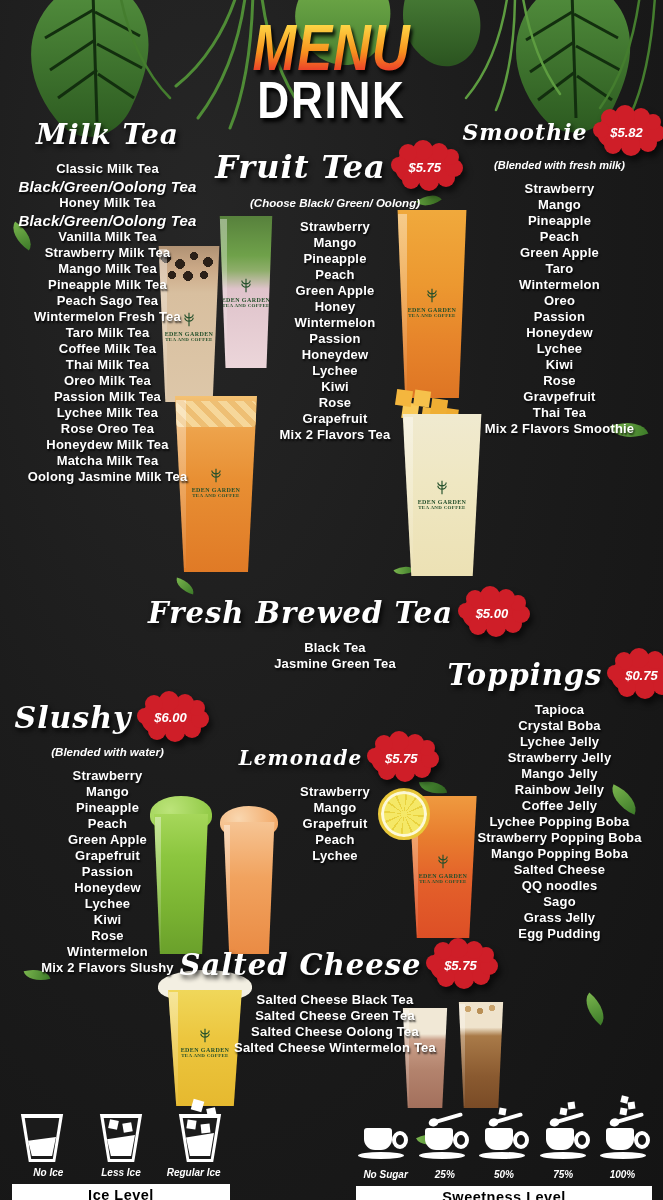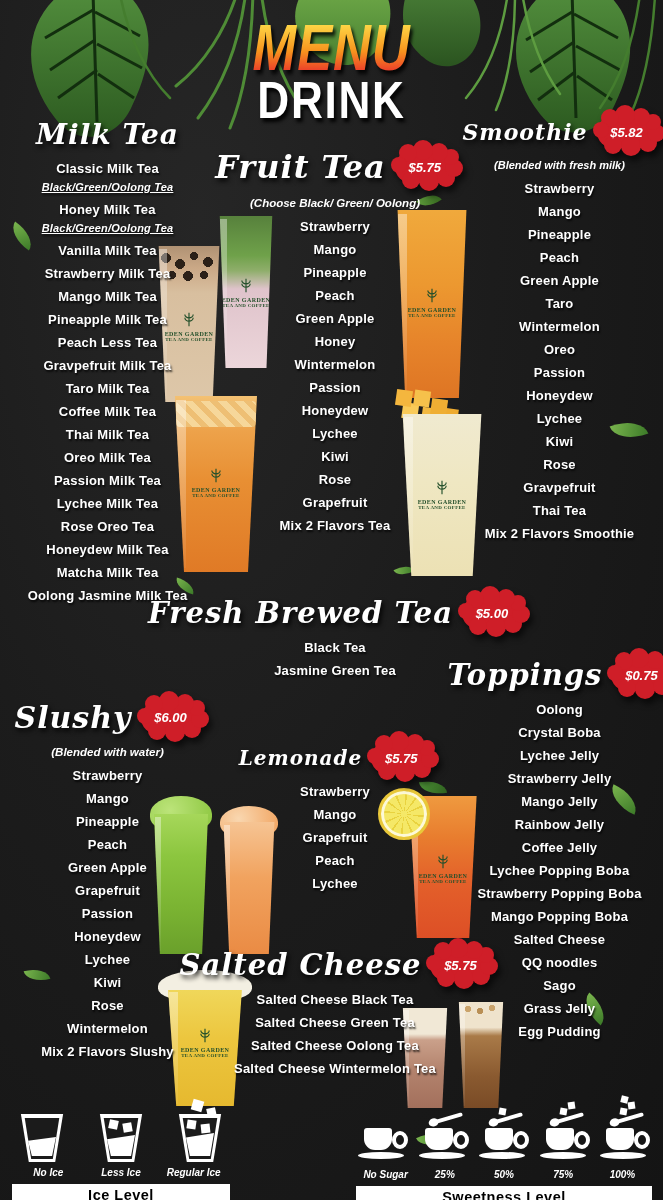--- a/index.html
+++ b/index.html
@@ -15,24 +15,24 @@
       transform:scaleX(.82);filter:drop-shadow(3px 4px 2px rgba(0,0,0,.85));}
   .title-drink{position:absolute;top:74px;left:0;width:100%;text-align:center;z-index:2;
       font-size:52px;font-weight:bold;color:#fff;line-height:1;letter-spacing:2px;
       transform:scaleX(.85);text-shadow:3px 4px 4px rgba(0,0,0,.9);}
   
   .sec{position:absolute;text-align:center;z-index:3;}
   .sec-head{display:flex;align-items:center;justify-content:center;gap:9px;}
   .script{font-family:"DejaVu Serif",serif;font-style:italic;font-weight:bold;color:#fff;margin:0;
       letter-spacing:1px;text-shadow:2px 3px 5px rgba(0,0,0,.9);white-space:nowrap;}
   .sub{font-style:italic;font-weight:bold;font-size:11.5px;color:#fff;margin-top:11px;}
-  .items{display:flex;flex-direction:column;gap:7px;margin-top:10px;}
+  .items{display:flex;flex-direction:column;gap:0;margin-top:10px;}
   .mi{font-weight:bold;font-size:13px;line-height:16px;color:#fff;letter-spacing:.2px;
       text-shadow:1px 2px 2px rgba(0,0,0,.8);}
-  .mi-note{font-style:italic;font-weight:bold;font-size:11px;margin-top:2px;text-decoration:underline;}
+  .mi-note{font-style:italic;font-weight:bold;font-size:15px;margin-top:2px;}
   
   .badge{position:relative;width:60px;height:32px;flex:0 0 auto;display:flex;align-items:center;
       justify-content:center;background:#cf1e28;border-radius:16px;
       filter:drop-shadow(3px 5px 3px rgba(0,0,0,.6));}
   .badge::before{content:"";position:absolute;width:16px;height:16px;border-radius:50%;
       left:-4px;top:6px;background:#cf1e28;
       box-shadow:9px -12px 0 1px #cf1e28,24px -15px 0 2px #cf1e28,40px -13px 0 1px #cf1e28,
                  52px -8px 0 0 #cf1e28,55px 3px 0 1px #cf1e28,47px 13px 0 1px #cf1e28,
                  30px 16px 0 2px #cf1e28,12px 15px 0 1px #cf1e28;}
   .bprice{position:relative;z-index:2;font-style:italic;font-weight:bold;font-size:13px;color:#fff;}
@@ -265,22 +265,22 @@
           <div class="mi-note">Black/Green/Oolong Tea</div>
         </div>
         <div class="mi">
           <div class="mi-name">Honey Milk Tea</div>
           <div class="mi-note">Black/Green/Oolong Tea</div>
         </div>
         <div class="mi">Vanilla Milk Tea</div>
         <div class="mi">Strawberry Milk Tea</div>
         <div class="mi">Mango Milk Tea</div>
         <div class="mi">Pineapple Milk Tea</div>
-        <div class="mi">Peach Less Tea</div>
-        <div class="mi">Gravpefruit Milk Tea</div>
+        <div class="mi">Peach Sago Tea</div>
+        <div class="mi">Wintermelon Fresh Tea</div>
         <div class="mi">Taro Milk Tea</div>
         <div class="mi">Coffee Milk Tea</div>
         <div class="mi">Thai Milk Tea</div>
         <div class="mi">Oreo Milk Tea</div>
         <div class="mi">Passion Milk Tea</div>
         <div class="mi">Lychee Milk Tea</div>
         <div class="mi">Rose Oreo Tea</div>
         <div class="mi">Honeydew Milk Tea</div>
         <div class="mi">Matcha Milk Tea</div>
         <div class="mi">Oolong Jasmine Milk Tea</div>
@@ -411,21 +411,21 @@
   </section>
 
   <section class="sec" style="left:462px;top:658px;width:195px;">
     <div class="sec-head">
       <h2 class="script" style="font-size:29px;">Toppings</h2>
       <div class="badge">
         <span class="bprice">$0.75</span>
       </div>
     </div>
     <div class="items">
-        <div class="mi">Oolong</div>
+        <div class="mi">Tapioca</div>
         <div class="mi">Crystal Boba</div>
         <div class="mi">Lychee Jelly</div>
         <div class="mi">Strawberry Jelly</div>
         <div class="mi">Mango Jelly</div>
         <div class="mi">Rainbow Jelly</div>
         <div class="mi">Coffee Jelly</div>
         <div class="mi">Lychee Popping Boba</div>
         <div class="mi">Strawberry Popping Boba</div>
         <div class="mi">Mango Popping Boba</div>
         <div class="mi">Salted Cheese</div>

